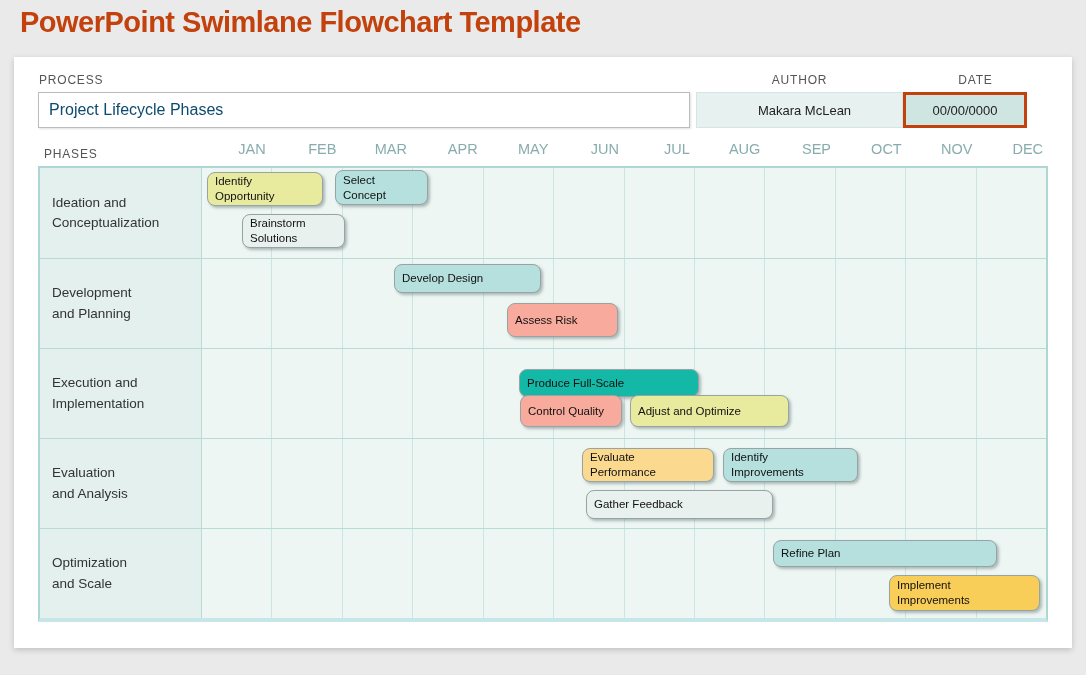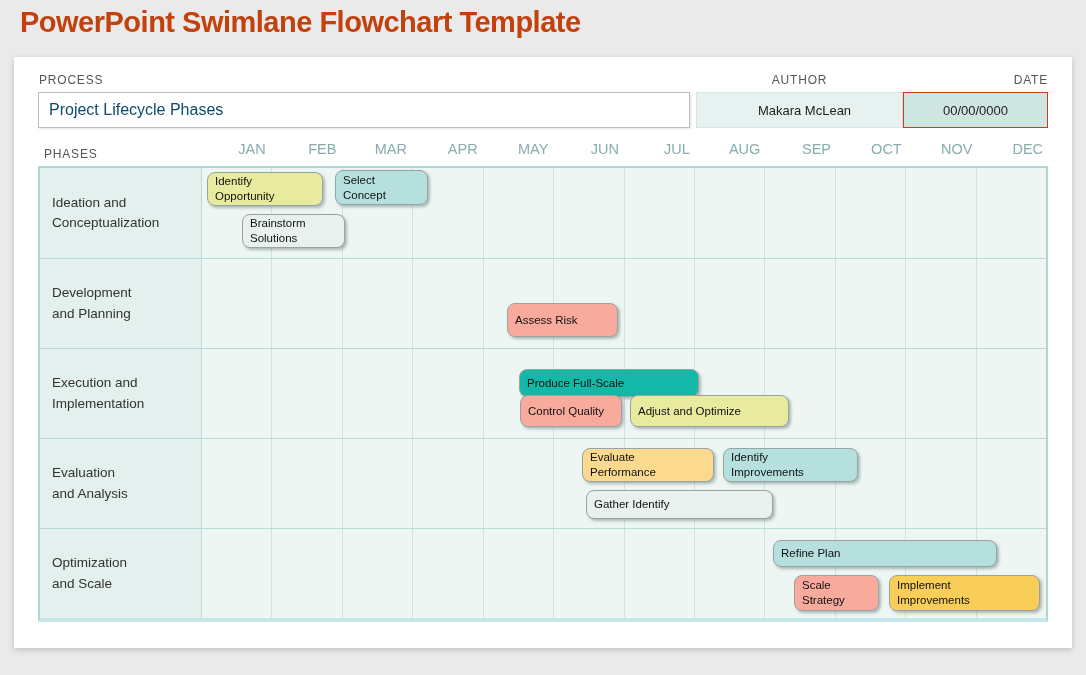--- a/index.html
+++ b/index.html
@@ -15,36 +15,36 @@
   .card{
     position:absolute;left:14px;top:57px;width:1058px;height:591px;
     background:#ffffff;box-shadow:0 2px 6px rgba(0,0,0,0.18);
   }
   .small-label{
     position:absolute;top:16px;font-size:12px;color:#555;
     letter-spacing:0.8px;font-weight:normal;
   }
   .process-label{left:25px;}
   .author-label{left:682px;width:207px;text-align:center;}
-  .date-label{left:889px;width:145px;text-align:right;}
+  .date-label{left:889px;width:145px;text-align:center;}
   .hdr-box{
     position:absolute;top:35px;height:36px;box-sizing:border-box;
     display:flex;align-items:center;
   }
   .process-box{
     left:24px;width:652px;background:#fff;border:1px solid #b9bdbd;
     padding-left:10px;font-size:16px;color:#0c4a6e;
     box-shadow:1px 1px 2px rgba(0,0,0,0.12);
   }
   .author-box{
     left:682px;width:207px;background:#e7f1ef;border:1px solid #d3e6e3;
     justify-content:center;font-size:13px;color:#222;padding-left:10px;
   }
   .date-box{
-    left:889px;width:145px;background:#cfe5e2;border:1px solid #c2410c;
+    left:889px;width:124px;background:#cfe5e2;border:3px solid #c2410c;
     justify-content:center;font-size:13px;color:#222;
   }
   .phases-label{left:30px;top:90px;}
   .months-row{
     position:absolute;left:186px;top:84px;width:848px;height:22px;
     display:flex;
   }
   .month-cell{
     flex:1 1 0;text-align:right;padding-right:5px;box-sizing:border-box;
     font-size:14.5px;color:#88acae;
@@ -146,20 +146,21 @@
           <div class="grid-cell"></div>
           <div class="grid-cell"></div>
           <div class="grid-cell"></div>
           <div class="grid-cell"></div>
           <div class="grid-cell"></div>
           <div class="grid-cell"></div>
           <div class="grid-cell"></div>
           <div class="grid-cell"></div>
           <div class="grid-cell"></div>
           <div class="grid-cell"></div>
+          <div class="task" style="left: 192px; top: 5px; width: 147px; height: 29px; background: rgb(181, 224, 221);">Develop Design</div>
           <div class="task" style="left: 305px; top: 44px; width: 111px; height: 34px; background: rgb(248, 170, 157);">Assess Risk</div>
         </div>
       </div>
       <div class="lane">
         <div class="lane-label">Execution and
 Implementation</div>
         <div class="lane-timeline">
           <div class="grid-cell"></div>
           <div class="grid-cell"></div>
           <div class="grid-cell"></div>
@@ -190,41 +191,39 @@
           <div class="grid-cell"></div>
           <div class="grid-cell"></div>
           <div class="grid-cell"></div>
           <div class="grid-cell"></div>
           <div class="grid-cell"></div>
           <div class="grid-cell"></div>
           <div class="task" style="left: 380px; top: 9px; width: 132px; height: 34px; background: rgb(251, 217, 143);">Evaluate
 Performance</div>
           <div class="task" style="left: 521px; top: 9px; width: 135px; height: 34px; background: rgb(181, 224, 221);">Identify
 Improvements</div>
-          <div class="task" style="left: 384px; top: 51px; width: 187px; height: 29px; background: rgb(232, 241, 238);">Gather Identify</div>
+          <div class="task" style="left: 384px; top: 51px; width: 187px; height: 29px; background: rgb(232, 241, 238);">Gather Feedback</div>
         </div>
       </div>
       <div class="lane">
         <div class="lane-label">Optimization
 and Scale</div>
         <div class="lane-timeline">
           <div class="grid-cell"></div>
           <div class="grid-cell"></div>
           <div class="grid-cell"></div>
           <div class="grid-cell"></div>
           <div class="grid-cell"></div>
           <div class="grid-cell"></div>
           <div class="grid-cell"></div>
           <div class="grid-cell"></div>
           <div class="grid-cell"></div>
           <div class="grid-cell"></div>
           <div class="grid-cell"></div>
           <div class="grid-cell"></div>
           <div class="task" style="left: 571px; top: 11px; width: 224px; height: 27px; background: rgb(181, 224, 221);">Refine Plan</div>
-          <div class="task" style="left: 592px; top: 46px; width: 85px; height: 36px; background: rgb(248, 170, 157);">Scale
-Strategy</div>
           <div class="task" style="left: 687px; top: 46px; width: 151px; height: 36px; background: rgb(249, 206, 88);">Implement
 Improvements</div>
         </div>
       </div>
     </div>
 
 </div>
 
 </body></html>

